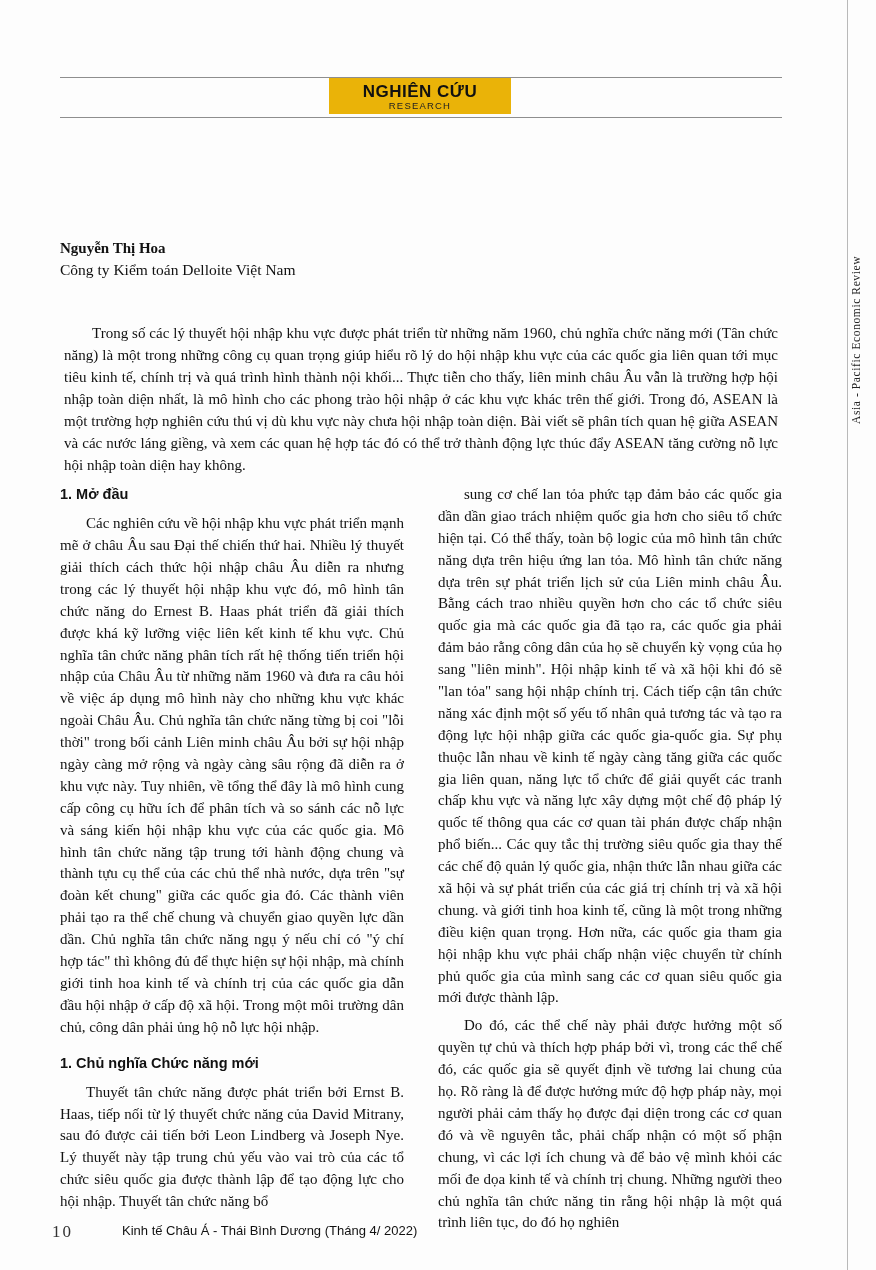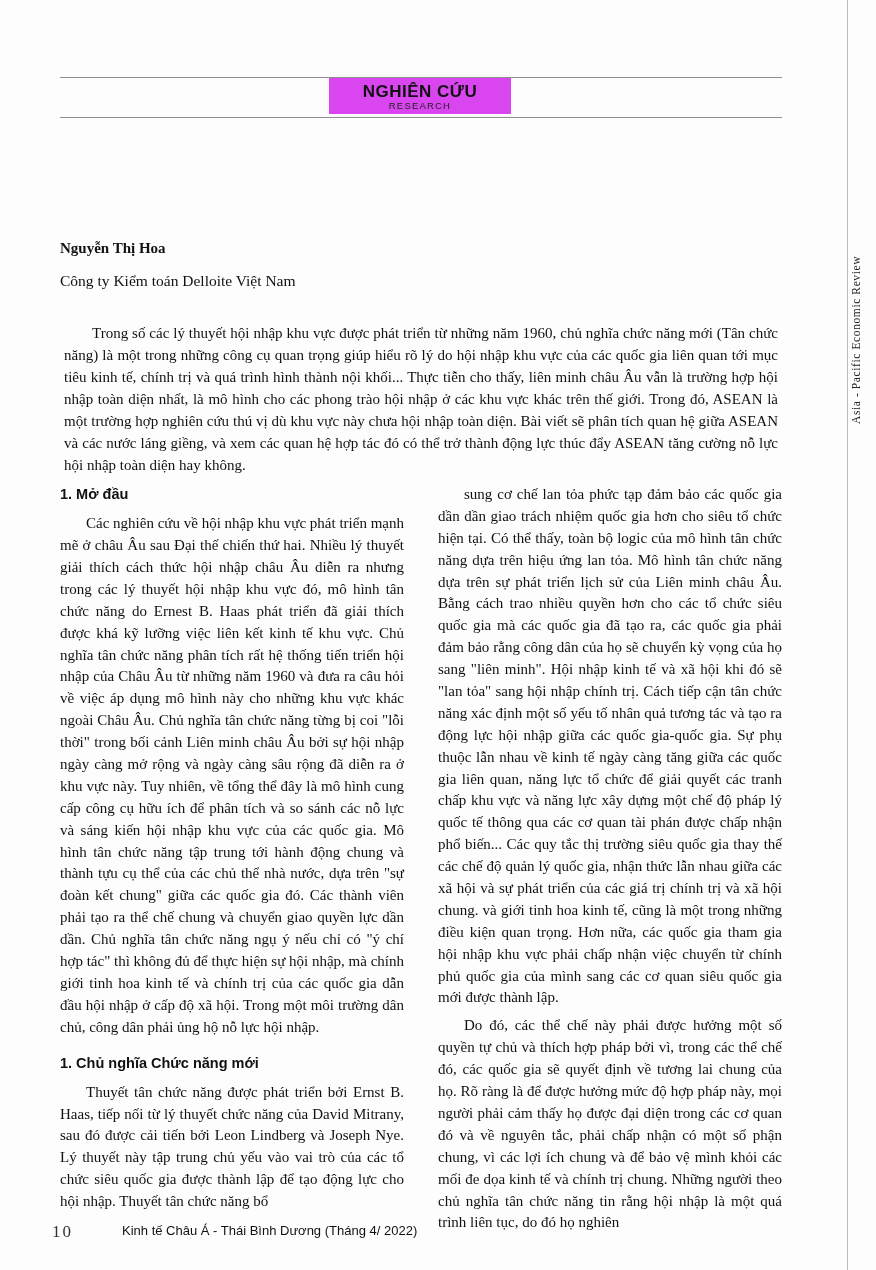--- a/index.html
+++ b/index.html
@@ -56,21 +56,21 @@
   
   .banner-wrap {
     position: absolute;
     left: 0;
     top: 78px;
     width: 720px;
     text-align: center;
   }
   .banner {
     display: inline-block;
-    background: #d946ef;
+    background: #eab308;
     padding: 4px 34px 3px 34px;
     line-height: 1.15;
   }
   .banner .t1 {
     font-family: "Liberation Sans", sans-serif;
     font-weight: bold;
     font-size: 17px;
     letter-spacing: .5px;
     color: #111;
   }
@@ -121,21 +121,21 @@
   .author .name {
     font-family: "Liberation Serif", serif;
     font-weight: bold;
     font-size: 15px;
     color: #111;
   }
   .author .affil {
     font-family: "Liberation Serif", serif;
     font-size: 15.5px;
     color: #111;
-    margin-top: 15px;
+    margin-top: 4px;
   }
 
   .abstract {
     position: absolute;
     left: 0;
     top: 318px;
     width: 722px;
     font-size: 15px;
     line-height: 1.47;
     text-align: justify;

